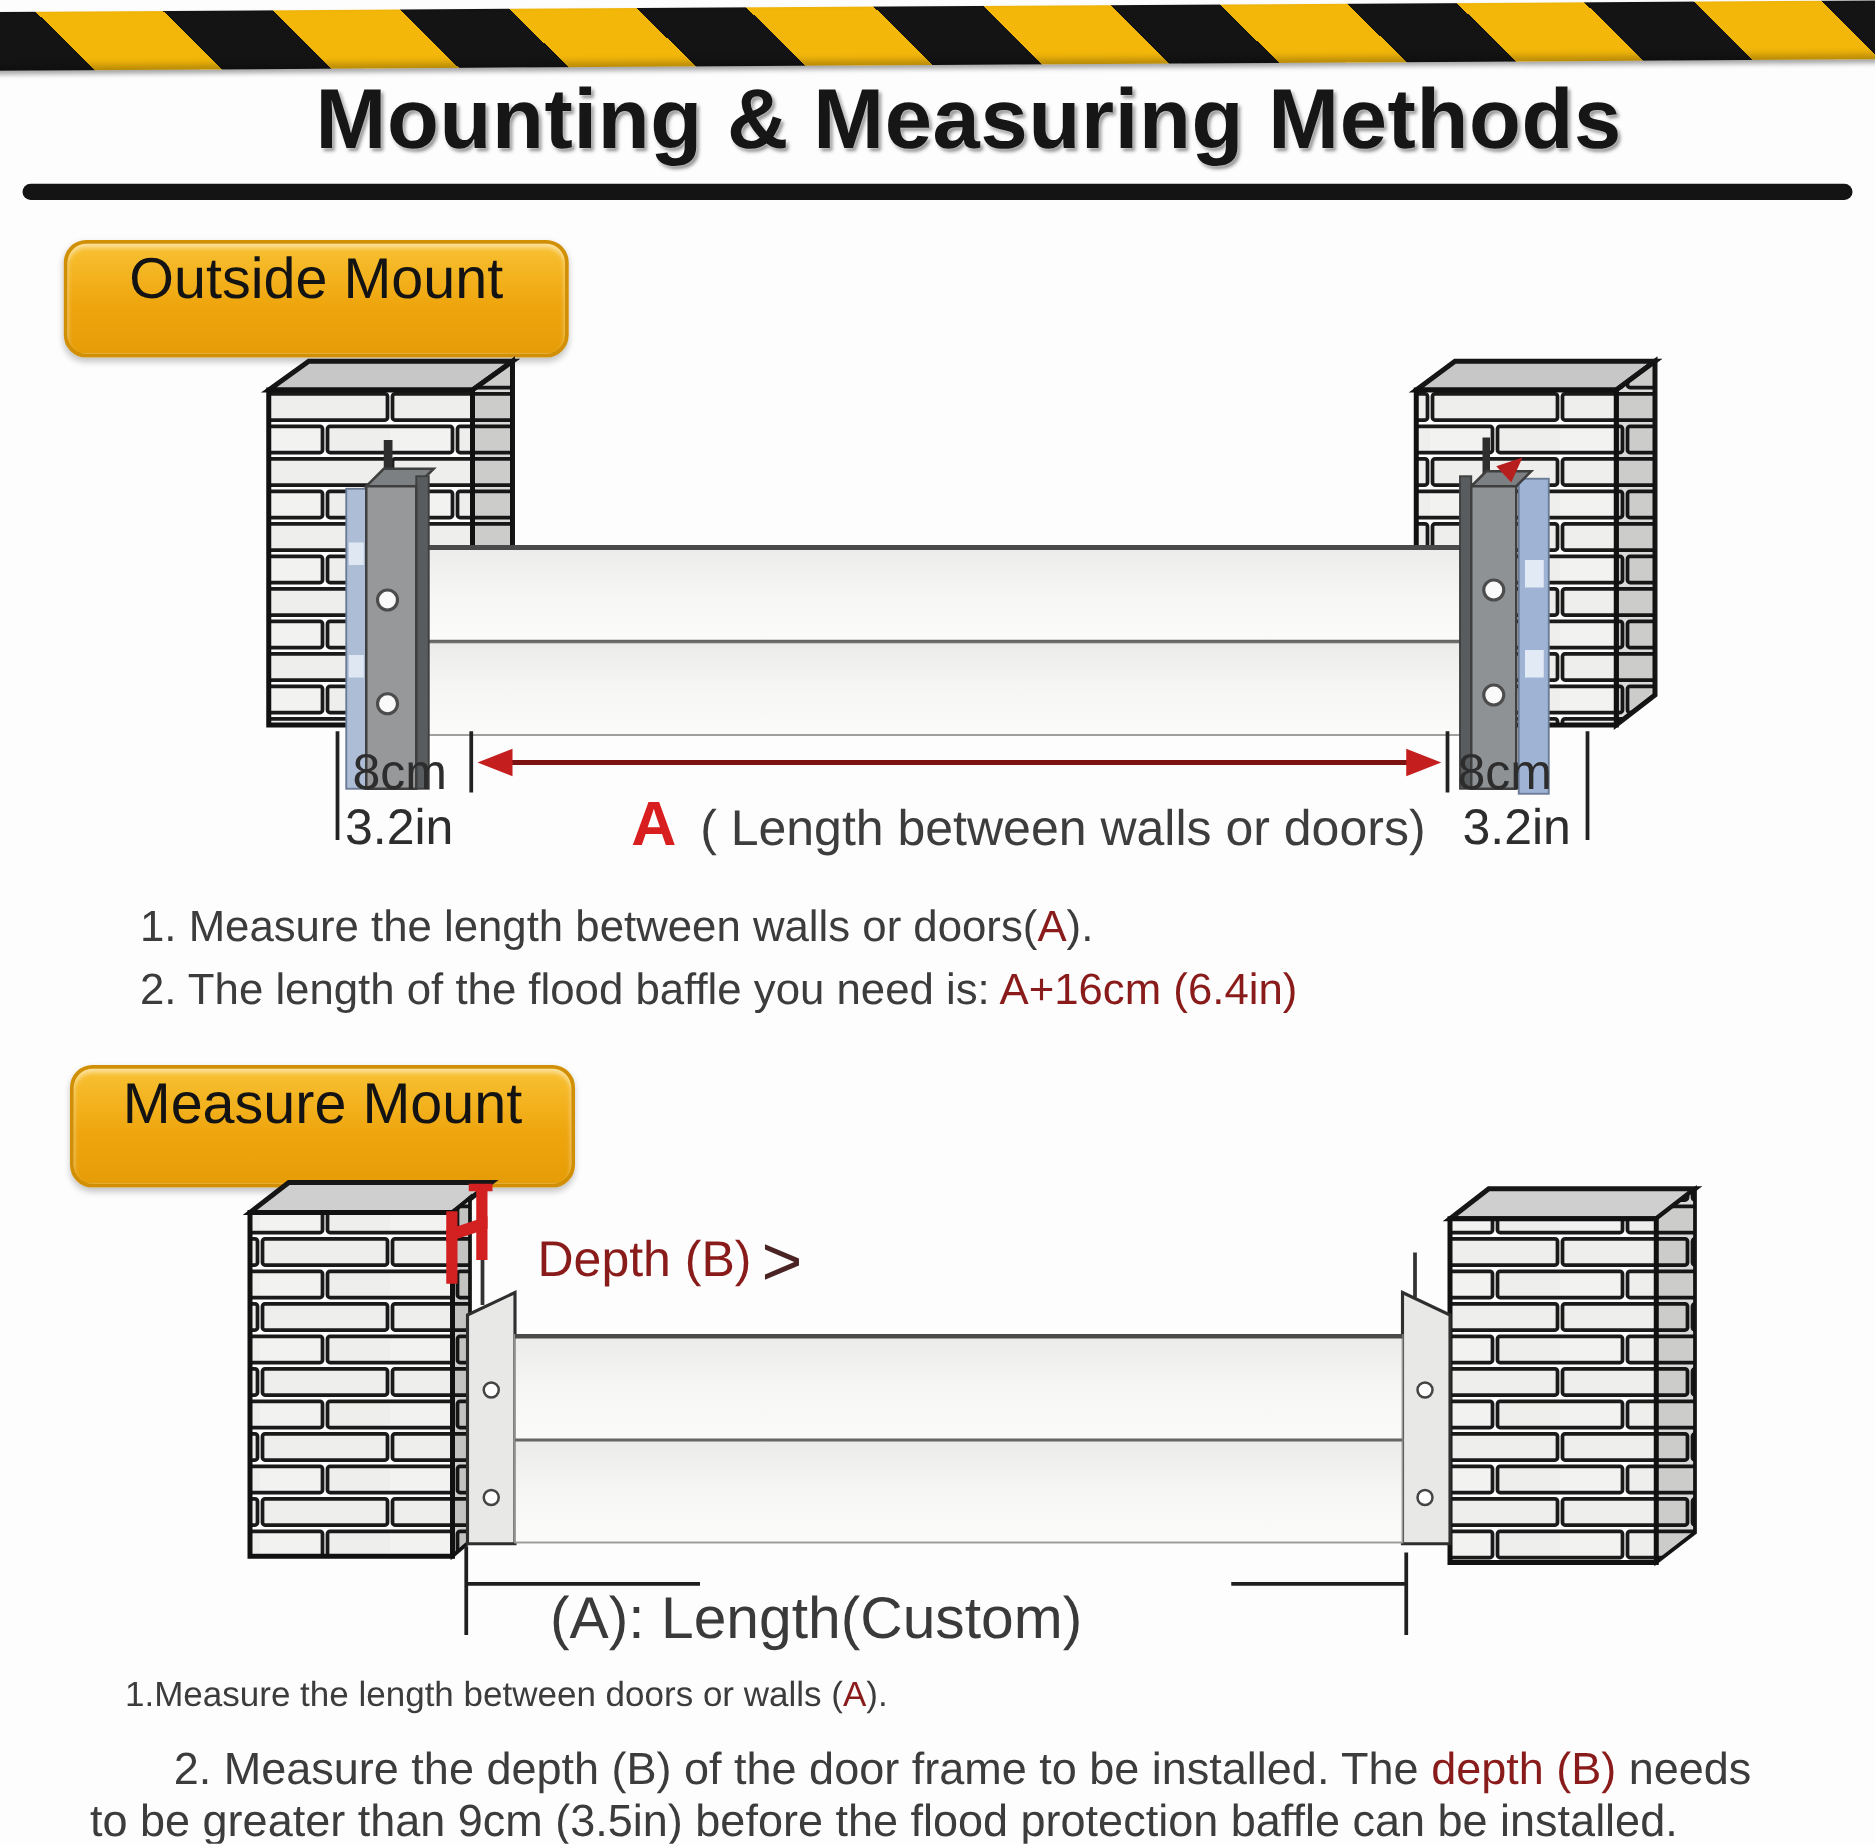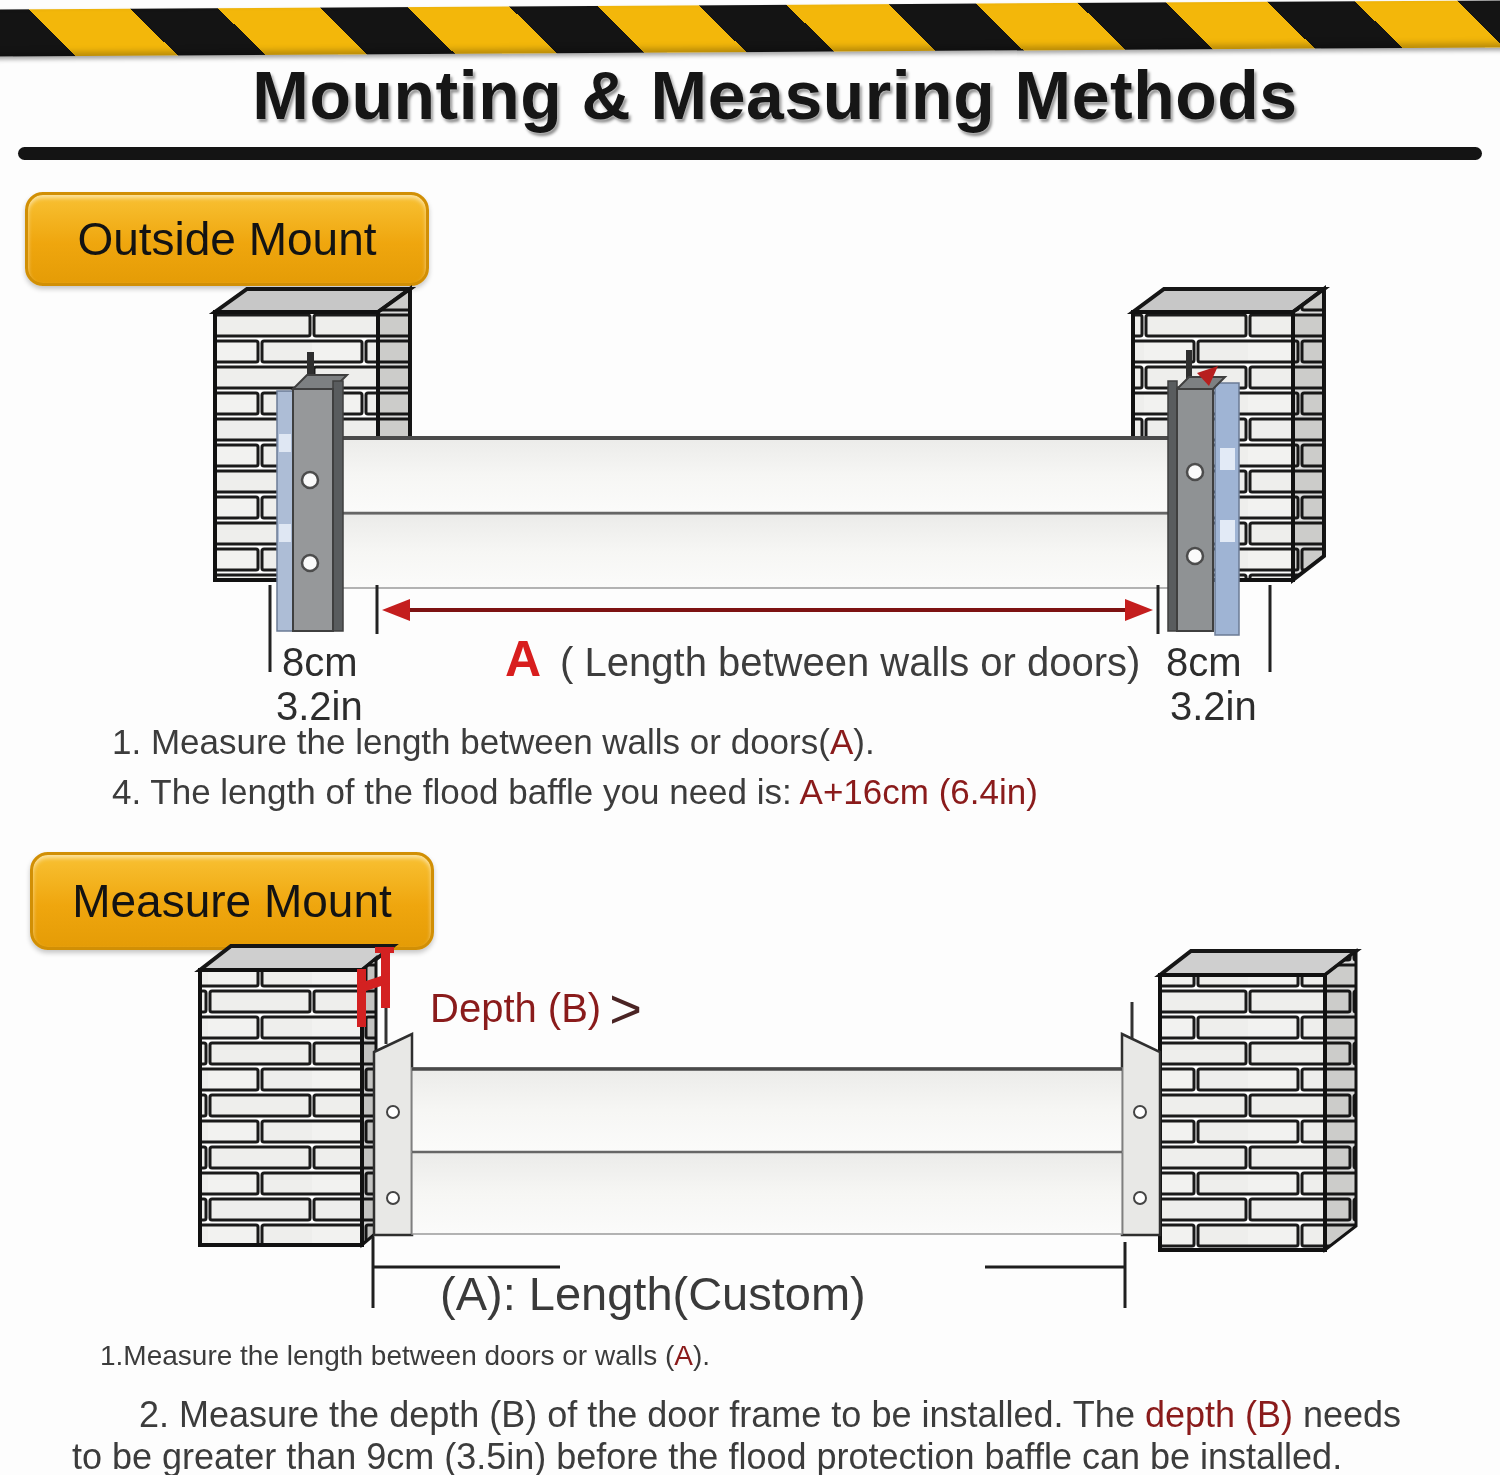--- a/index.html
+++ b/index.html
@@ -20,34 +20,34 @@
     font-size:68px;font-weight:700;letter-spacing:.5px;color:#161616;
     text-shadow:0 0 2px #fff, 2px 3px 3px rgba(0,0,0,.45);
     margin-left:25px;
   }
   .black-bar{
     position:absolute;top:147px;left:18px;width:1464px;height:13px;
     background:#141414;border-radius:7px;
   }
   
   .mount-label{
-    position:absolute;display:flex;align-items:center;justify-content:center;
+    position:absolute;display:flex;justify-content:center;
     background:linear-gradient(180deg,#f8c133 0%,var(--label-yellow,#efa60e) 55%,#e59c06 100%);
     border:3px solid #d18f05;border-radius:18px;
     box-shadow:inset 0 3px 4px rgba(255,255,255,.55), 0 3px 5px rgba(0,0,0,.22);
-    font-size:46px;color:#131313;
+    font-size:46px;color:#131313;margin-left:26px;
   }
   #outside-label{left:25px;top:192px;width:398px;height:88px;}
   #inside-label{left:30px;top:852px;width:398px;height:92px;}
   
   svg.diagram{position:absolute;}
   #outside-svg{left:180px;top:276px;width:1150px;height:404px;}
   #inside-svg{left:150px;top:938px;width:1290px;height:380px;}
   
-  .meas{position:absolute;font-size:40px;color:#2d2d2d;line-height:1;margin-top:44px;}
+  .meas{position:absolute;font-size:40px;color:#2d2d2d;line-height:1;}
   .span-label{position:absolute;left:505px;top:630px;display:flex;align-items:baseline;}
   .span-label .a{font-size:50px;font-weight:700;color:var(--accent-red,#d81e1e);margin-right:2px;}
   .span-label .t{font-size:40px;color:#3d3d3d;margin-left:17px;}
   .depth-label{position:absolute;left:430px;top:976px;display:flex;align-items:center;}
   .depth-label .p{font-size:40px;color:var(--maroon,#6f1d1d);}
   .depth-label .g{font-size:56px;color:#4a2424;margin:0 4px 0 8px;}
   .depth-label .v{font-size:45px;color:var(--value-red,#a82222);}
   .length-label{
     position:absolute;left:440px;top:1266px;width:660px;
     font-size:47px;color:#3a3a3a;
@@ -155,21 +155,21 @@
 <div class="meas" style="left:1170px;top:642px;">3.2in</div>
 <div class="span-label">
   <span class="a">A</span>
   <span class="t">( Length between walls or doors)</span>
 </div>
 
 <div id="out-step1" class="step">
   <span>1. Measure the length between walls or doors(</span><span class="accent">A</span><span>).</span>
 </div>
 <div id="out-step2" class="step">
-  <span>4. The length of the flood baffle you need is: </span><span class="accent">A+16cm (6.4in)</span><span></span>
+  <span>2. The length of the flood baffle you need is: </span><span class="accent">A+16cm (6.4in)</span><span></span>
 </div>
 
 <svg id="inside-svg" class="diagram" viewBox="150 938 1290 380">
 
   <g>
     <polygon points="200,970 362,970 393,946 231,946" fill="#cfcfcf" stroke="#161616" stroke-width="4"></polygon>
     <polygon points="362,970 376,958 376,1233 362,1245" fill="url(#bricks)" stroke="#161616" stroke-width="3"></polygon>
     <polygon points="362,970 376,958 376,1233 362,1245" fill="#000" opacity="0.18"></polygon>
     <rect x="200" y="970" width="162" height="275" fill="url(#bricks)" stroke="#111" stroke-width="4"></rect>
   </g>

